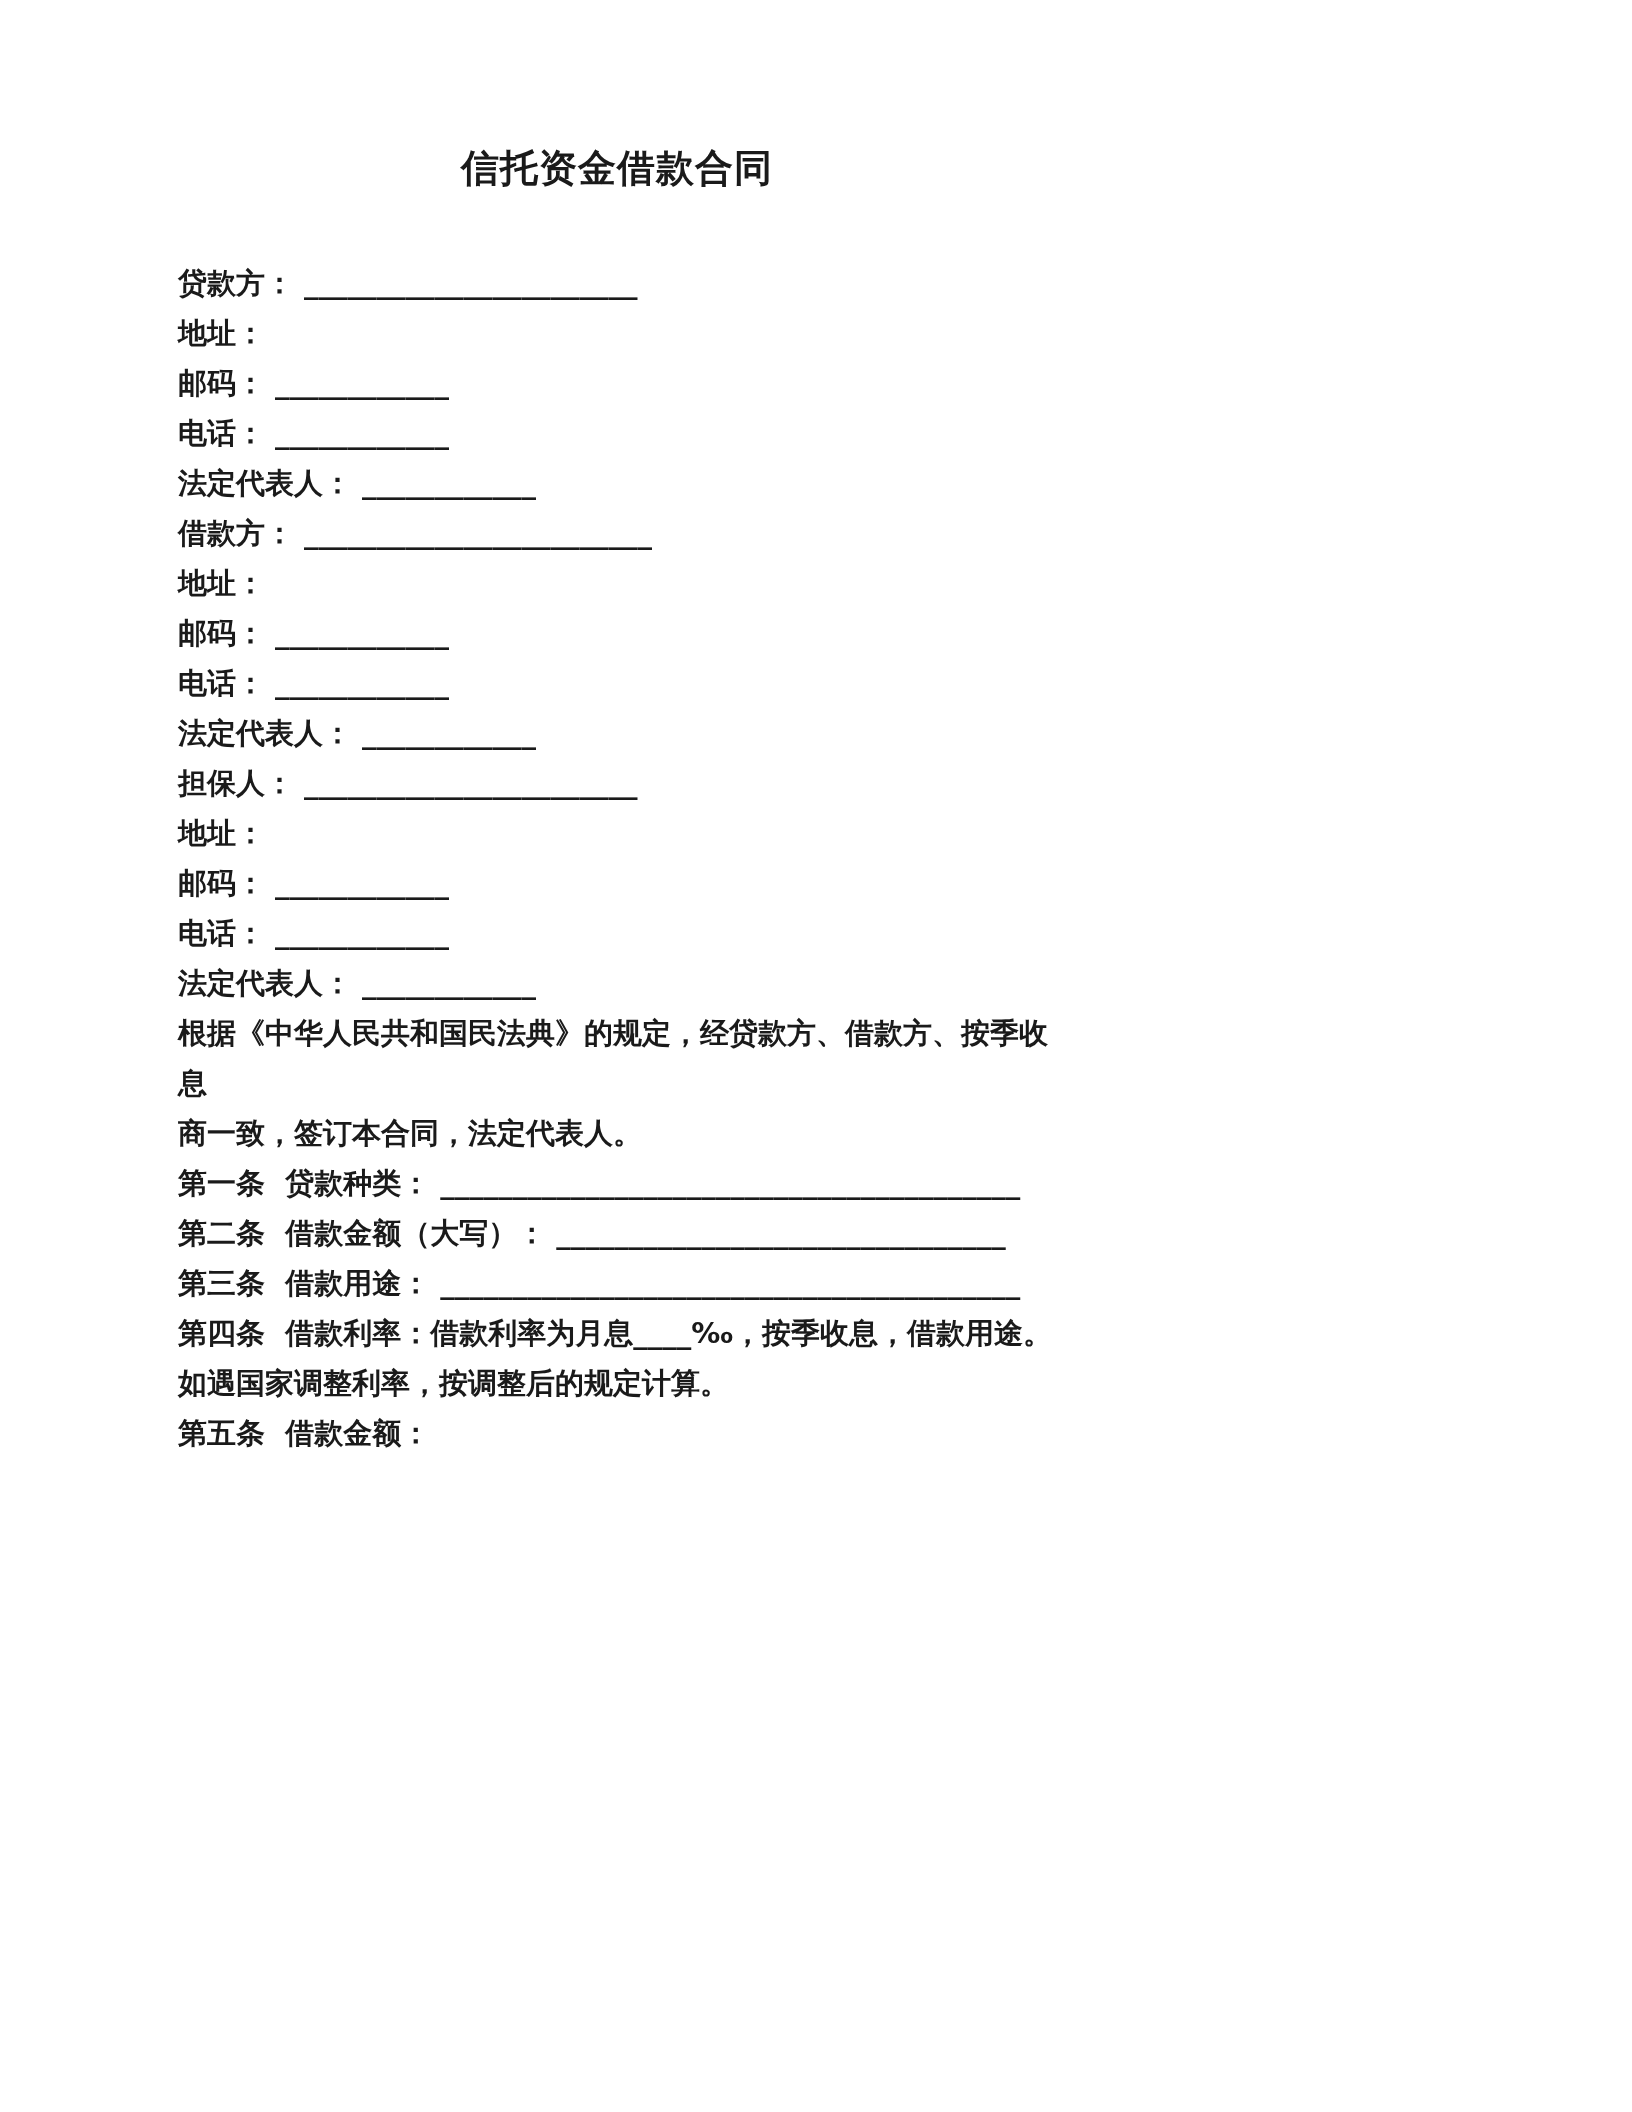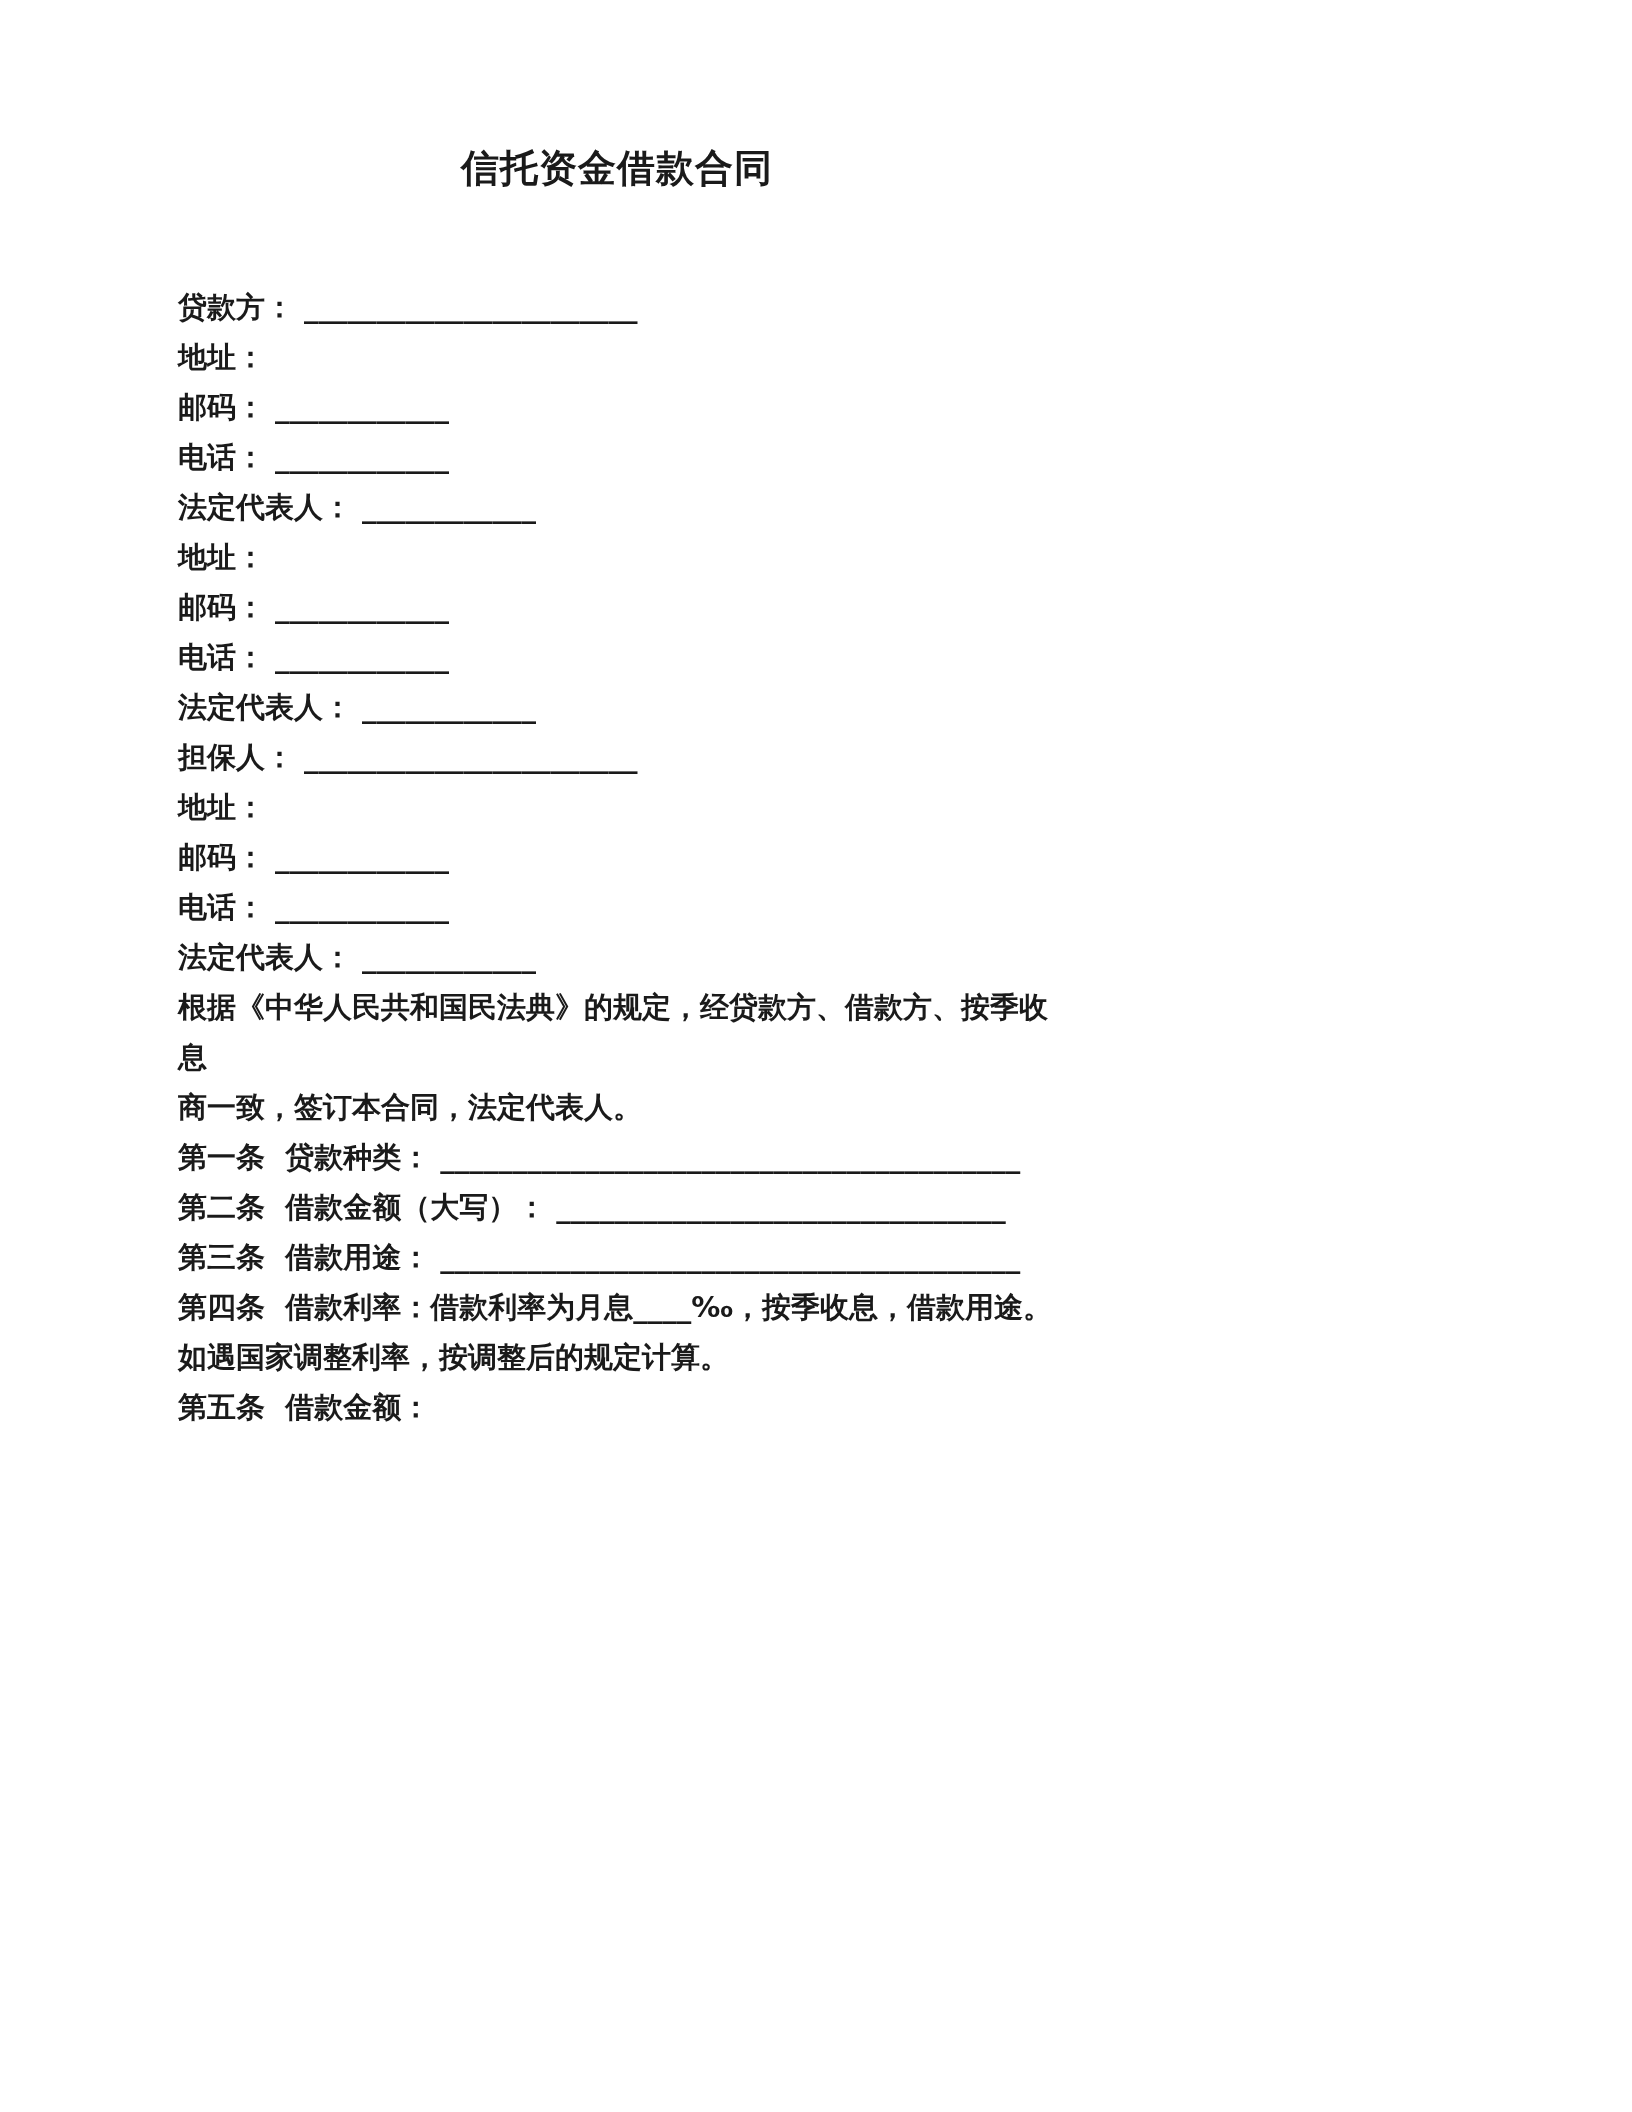--- a/index.html
+++ b/index.html
@@ -23,21 +23,21 @@
   .doc-title {
     margin: 0;
     padding-top: 148px;
     font-size: 38px;
     font-weight: 700;
     line-height: 1.1;
     text-align: center;
     letter-spacing: 1px;
   }
   .body-lines {
-    margin-top: 92px;
+    margin-top: 68px;
   }
   .line {
     font-size: 29px;
     font-weight: 600;
     line-height: 50px;
     white-space: pre-wrap;
     word-break: break-all;
   }
 </style>
 </head>
@@ -45,20 +45,21 @@
 
 <div class="page">
   <div class="content">
     <h1 class="doc-title">信托资金借款合同</h1>
     <div class="body-lines">
       <div class="line">贷款方： _______________________</div>
       <div class="line">地址：</div>
       <div class="line">邮码： ____________</div>
       <div class="line">电话： ____________</div>
       <div class="line">法定代表人： ____________</div>
+      <div class="line">借款方： ________________________</div>
       <div class="line">地址：</div>
       <div class="line">邮码： ____________</div>
       <div class="line">电话： ____________</div>
       <div class="line">法定代表人： ____________</div>
       <div class="line">担保人： _______________________</div>
       <div class="line">地址：</div>
       <div class="line">邮码： ____________</div>
       <div class="line">电话： ____________</div>
       <div class="line">法定代表人： ____________</div>
       <div class="line">根据《中华人民共和国民法典》的规定，经贷款方、借款方、按季收息</div>

